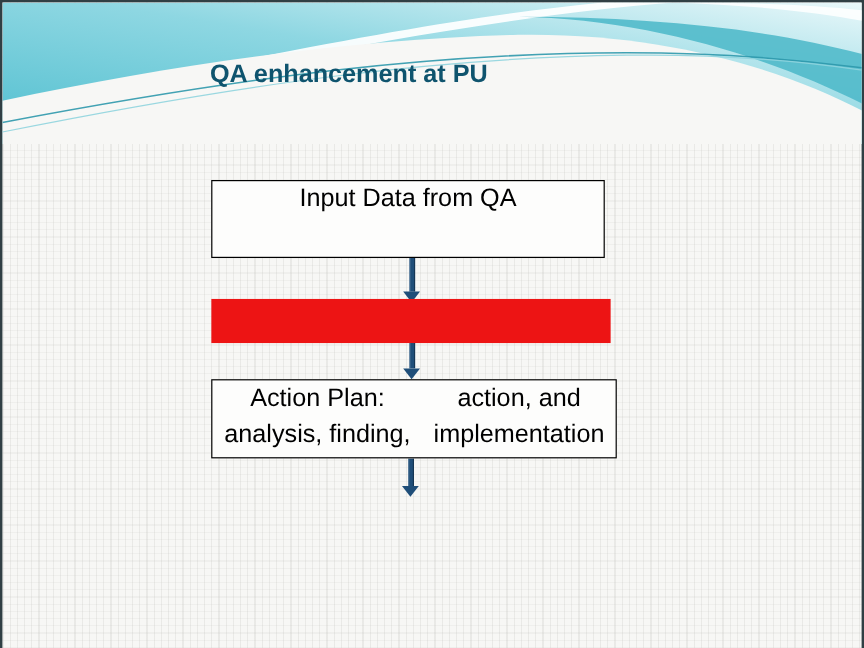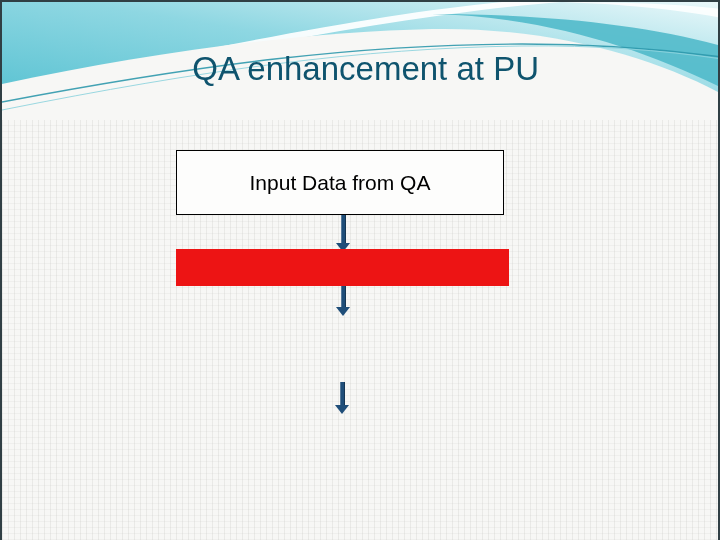--- a/index.html
+++ b/index.html
@@ -26,34 +26,34 @@
     top: 0; left: 0;
     width: 720px;
     height: 118px;
     z-index: 1;
   }
   .page-title {
     position: absolute;
     top: 48px;
     left: 173px;
     width: 364px;
-    text-align: right;
-    font-size: 33px;
-    font-weight: normal;
+    text-align: left;
+    font-size: 21px;
+    font-weight: bold;
     color: #0f546e;
     z-index: 2;
     white-space: nowrap;
   }
   .flow-box {
     position: absolute;
     box-sizing: border-box;
     background: #fdfdfc;
     border: 1.5px solid #000000;
     display: flex;
-    flex-direction: column;
+    flex-direction: row;
     justify-content: center;
     text-align: center;
     font-size: 21px;
     line-height: 30px;
     color: #000000;
     z-index: 3;
   }
   .input-box  { left: 174px; top: 148px; width: 328px; height: 65px; }
   .action-box { left: 174px; top: 314px; width: 338px; height: 66px; }
 
@@ -129,14 +129,18 @@
   </div>
 
   <div class="flow-box input-box">
     <span>Input Data from QA</span>
   </div>
 
   <svg class="red-bar">
     <rect width="100%" height="100%" fill="#ed1414"></rect>
   </svg>
 
+  <div class="flow-box action-box">
+    <span>Action Plan: analysis, finding,</span>
+    <span>action, and implementation</span>
+  </div>
 
 </div>
 
 </body></html>

